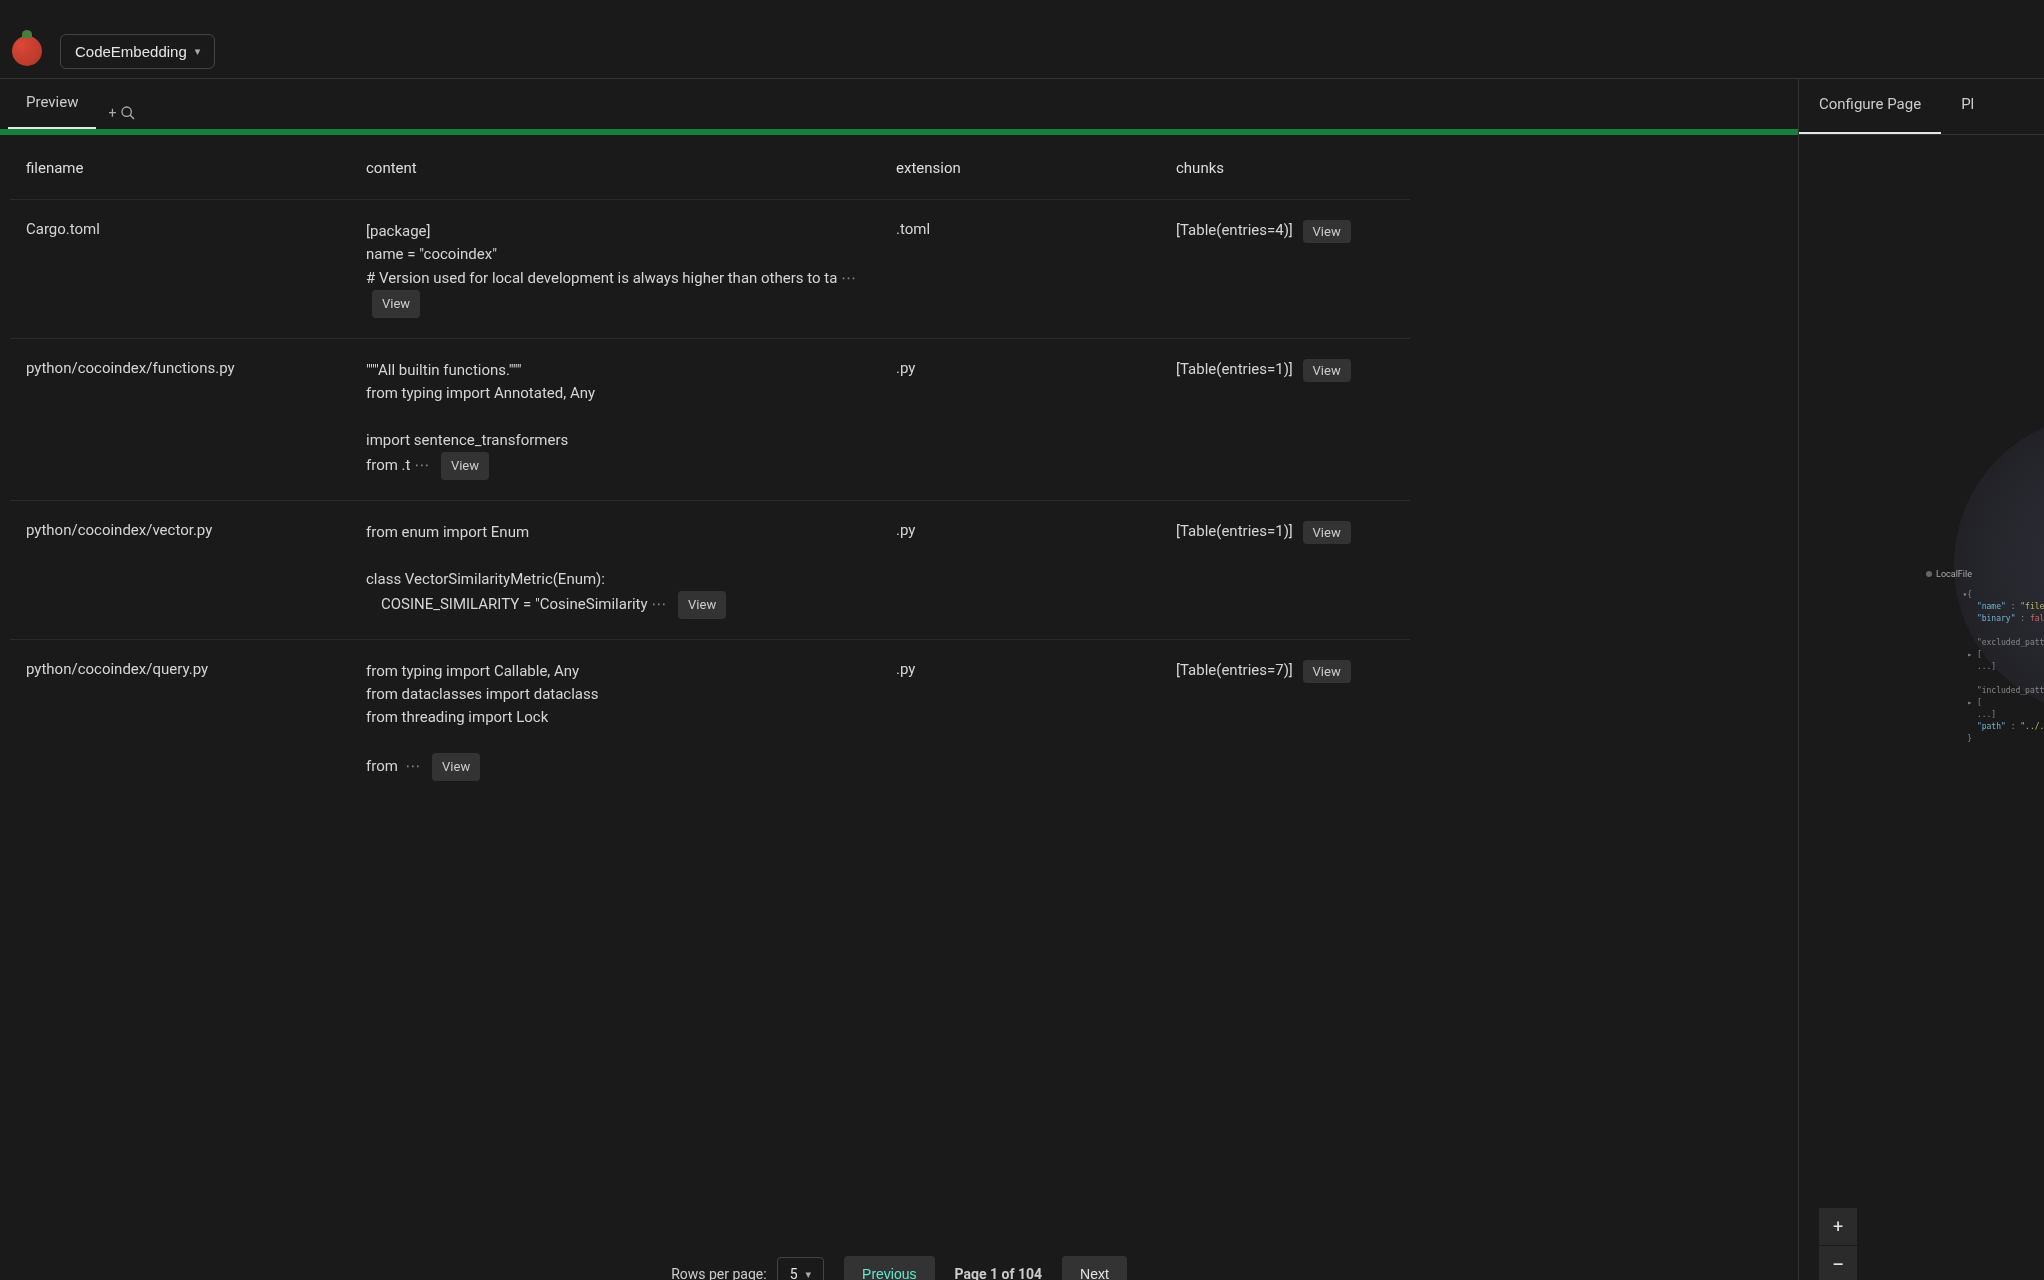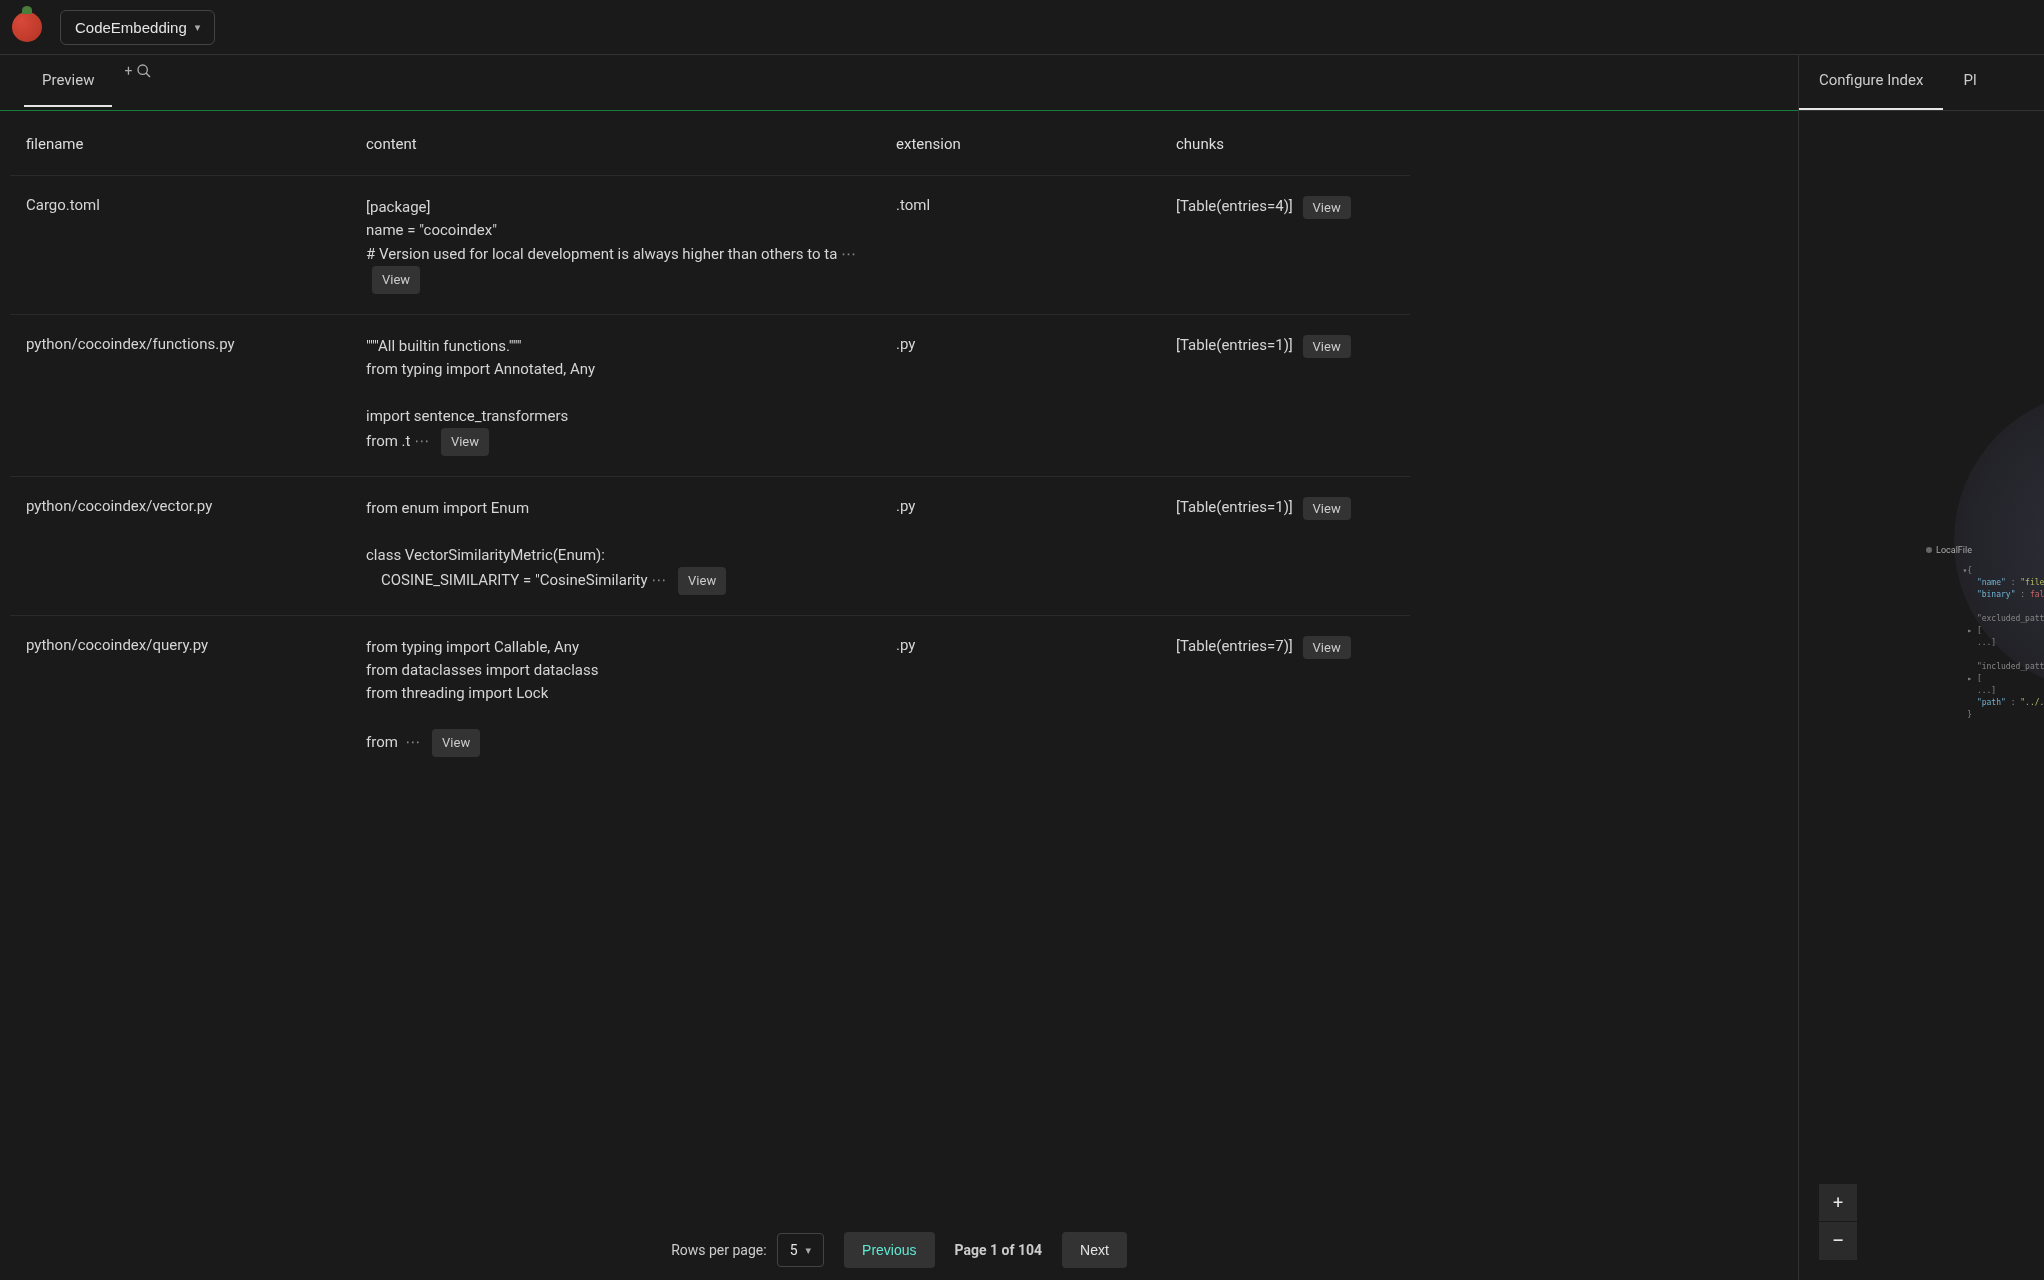--- a/index.html
+++ b/index.html
@@ -11,20 +11,21 @@
       width: 2044px;
       height: 1280px;
       overflow: hidden;
     }
     .top-bar {
       height: 55px;
       display: flex;
       align-items: center;
       padding: 0 12px;
       border-bottom: 1px solid #333;
+      margin-top: 24px;
     }
     .logo {
       width: 30px;
       height: 30px;
       margin-right: 18px;
       background: radial-gradient(circle at 30% 30%, #d94838 0%, #b13424 100%);
       border-radius: 50%;
       position: relative;
     }
     .logo::before {
@@ -58,24 +59,24 @@
       height: calc(100% - 55px);
     }
     .left-panel {
       flex: 1;
       display: flex;
       flex-direction: column;
       border-right: 1px solid #333;
     }
     .tabs-row {
       display: flex;
-      align-items: flex-start;
+      align-items: flex-end;
       height: 56px;
-      border-bottom: 1px solid #15803d;
-      padding: 0 24px;
+      border-bottom: 6px solid #15803d;
+      padding: 0 8px;
     }
     .tab {
       padding: 16px 18px;
       color: #ccc;
       cursor: pointer;
       border-bottom: 2px solid transparent;
       font-size: 15px;
     }
     .tab.active {
       border-bottom: 2px solid #e5e5e5;
@@ -347,21 +348,21 @@
       </div>
       <button class="pg-btn">Previous</button>
       <span class="page-info">Page 1 of 104</span>
       <button class="pg-btn next">Next</button>
     </div>
   </div>
 
   <div class="right-panel">
     <div class="right-tabs">
       <div class="right-tab active">
-        <span>Configure Index</span>
+        <span>Configure Page</span>
       </div>
       <div class="right-tab">
         <span>Pl</span>
       </div>
     </div>
     <div class="graph-area">
       <div class="radial-shape"></div>
       <div class="node-label" style="right:72px; top:434px;">
         <span class="node-dot"></span>
         <span>LocalFile</span>

